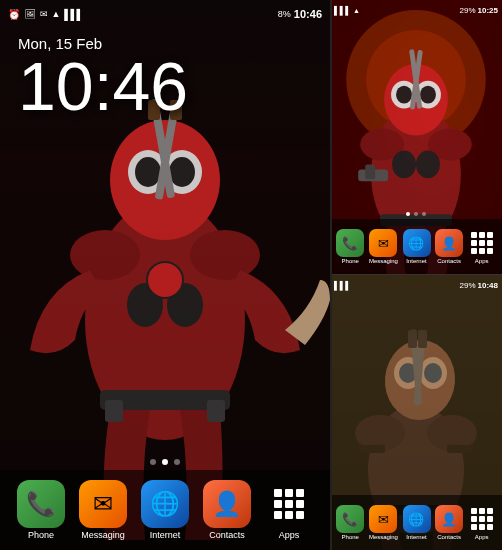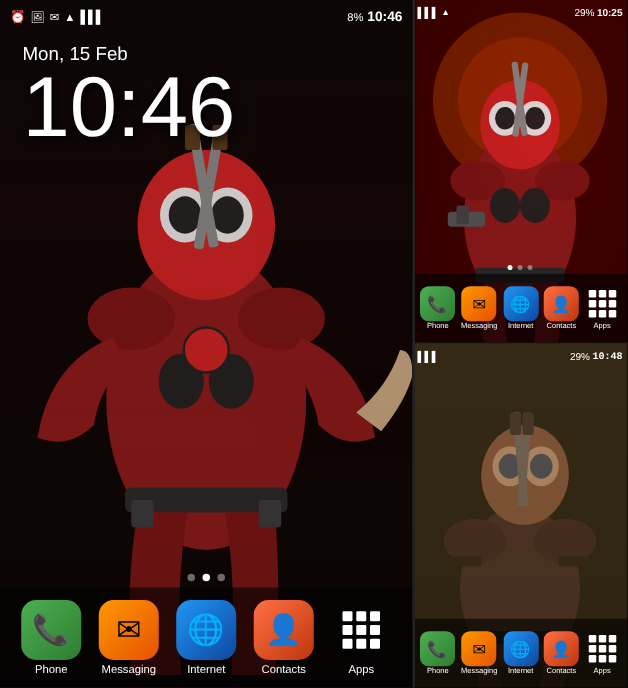--- a/index.html
+++ b/index.html
@@ -542,21 +542,21 @@
         <path d="M55 240 Q50 265 53 275 L72 275 Q68 265 70 240 Z" fill="#4a3020"></path>
         <path d="M100 240 Q105 265 102 275 L120 275 Q125 265 122 240 Z" fill="#4a3020"></path>
       </svg>
 
       <div class="status-bar-small">
         <div style="display:flex;gap:2px;align-items:center;">
           <span class="status-small-text">▌▌▌</span>
         </div>
         <div style="display:flex;gap:2px;align-items:center;">
           <span class="status-small-text">29%</span>
-          <span class="status-small-text" style="font-weight:bold;font-family:Liberation Mono, monospace;">10:48</span>
+          <span class="status-small-text" style="font-weight:bold;">10:48</span>
         </div>
       </div>
 
       <div class="small-dock">
         <div class="small-dock-item">
           <div class="small-dock-icon phone" style="font-size:13px;">📞</div>
           <span class="small-dock-label">Phone</span>
         </div>
         <div class="small-dock-item">
           <div class="small-dock-icon messaging" style="font-size:13px;">✉</div>

